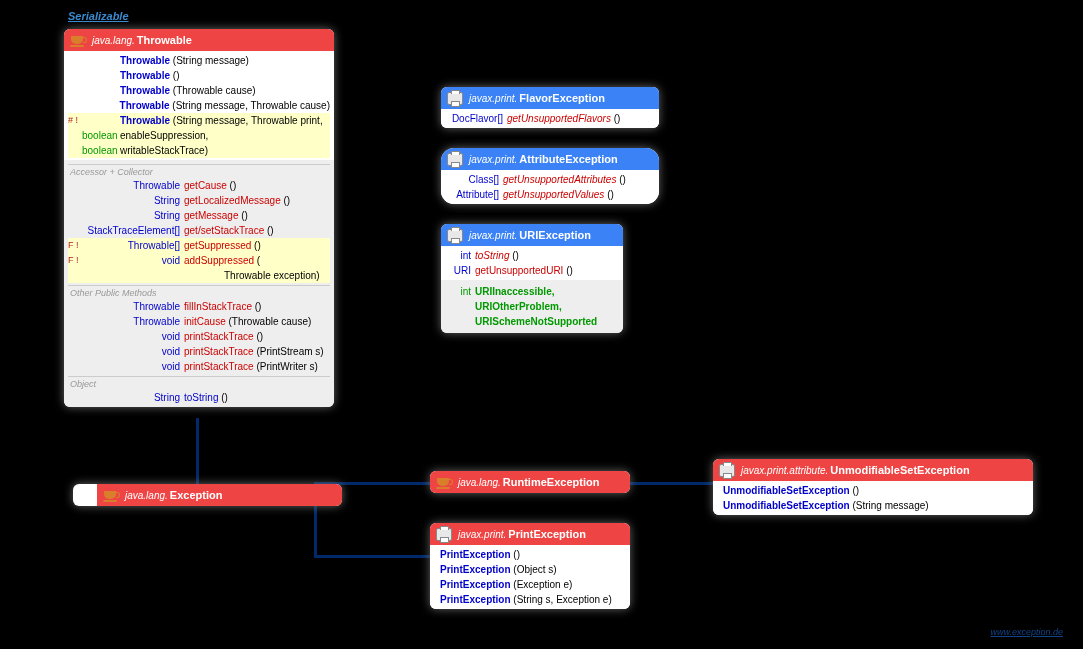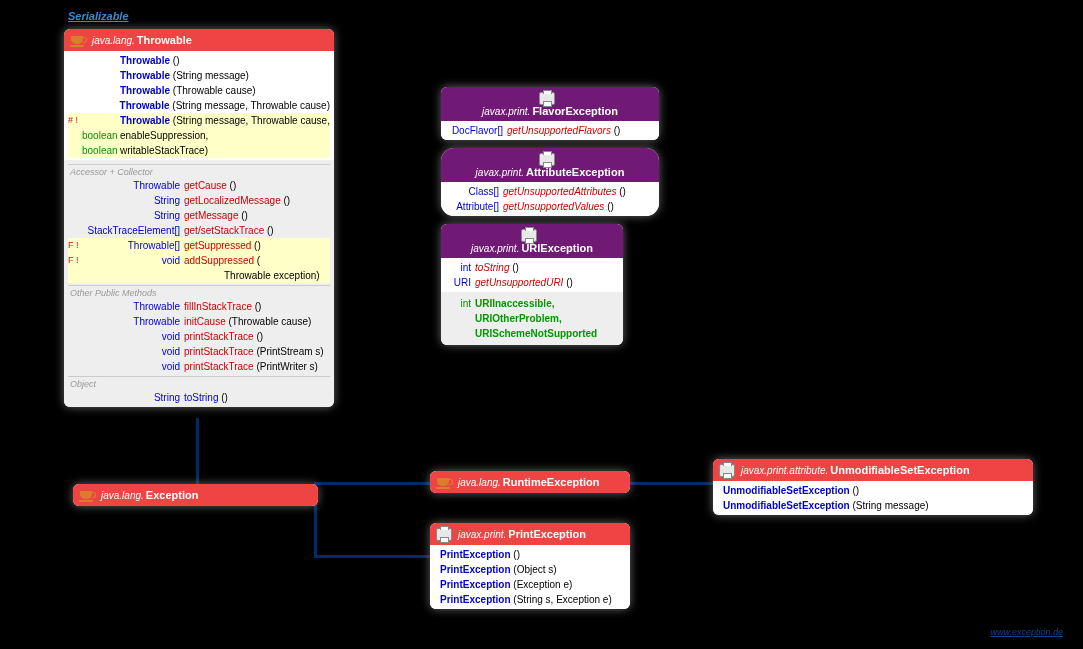--- a/index.html
+++ b/index.html
@@ -1,19 +1,19 @@
 <!DOCTYPE html>
 <html><head>
 <meta charset="utf-8">
 <style>
 body { margin:0; padding:0; background:#000; font-family:Verdana,Arial,sans-serif; font-size:10px; width:1083px; height:649px; position:relative; }
 .box { position:absolute; background:#fff; border-radius:6px; box-shadow:0 0 10px rgba(128,128,128,0.8); overflow:hidden; }
 .hdr { padding:4px 6px; font-weight:bold; font-size:11px; color:#fff; display:flex; align-items:center; }
 .hdr-red { background:#ef4444; }
-.hdr-blue { background:#701a75;flex-direction:column; }
+.hdr-blue { background:#3b82f6; }
 .ico { width:16px; height:14px; margin-right:6px; display:inline-block; position:relative; }
 .cup { width:12px; height:8px; background:#d97e2a; border-radius:0 0 5px 5px; position:absolute; top:3px; left:1px; }
 .cup::after { content:''; position:absolute; right:-4px; top:1px; width:3px; height:4px; border:1.5px solid #d97e2a; border-left:none; border-radius:0 3px 3px 0; }
 .saucer { width:14px; height:2px; background:#d97e2a; position:absolute; bottom:0; left:0; border-radius:2px; }
 .prn { width:14px; height:11px; background:#e8e8e8; border:1px solid #888; border-radius:2px; position:absolute; top:1px; }
 .prn::before { content:''; position:absolute; top:-3px; left:3px; width:7px; height:3px; background:#fff; border:1px solid #888; border-bottom:none; }
 .prn::after { content:''; position:absolute; bottom:-3px; left:3px; width:7px; height:4px; background:#fff; border:1px solid #888; }
 .pkg { font-weight:normal; font-style:italic; font-size:10px; margin-right:2px; }
 .body { padding:2px 4px; background:#fff; }
 .body-g { background:#eee; }
@@ -50,41 +50,41 @@
     <span class="ico">
         <span class="cup"></span>
         <span class="saucer"></span>
       </span>
     <span><span class="pkg">java.lang.</span><span>Throwable</span></span>
   </div>
   <div class="body" id="thr-ctors">
       <div class="row">
         <span class="col-mod dred"></span>
         <span class="col-typ" style="width:34px"></span>
+        <span class="col-nm"><span class="blue bold">Throwable</span> <span class="blk">(String message)</span></span>
+      </div>
+      <div class="row">
+        <span class="col-mod dred"></span>
+        <span class="col-typ" style="width:34px"></span>
         <span class="col-nm"><span class="blue bold">Throwable</span> <span class="blk">()</span></span>
-      </div>
-      <div class="row">
-        <span class="col-mod dred"></span>
-        <span class="col-typ" style="width:34px"></span>
-        <span class="col-nm"><span class="blue bold">Throwable</span> <span class="blk">(String message)</span></span>
       </div>
       <div class="row">
         <span class="col-mod dred"></span>
         <span class="col-typ" style="width:34px"></span>
         <span class="col-nm"><span class="blue bold">Throwable</span> <span class="blk">(Throwable cause)</span></span>
       </div>
       <div class="row">
         <span class="col-mod dred"></span>
         <span class="col-typ" style="width:34px"></span>
         <span class="col-nm"><span class="blue bold">Throwable</span> <span class="blk">(String message, Throwable cause)</span></span>
       </div>
       <div class="row hl">
         <span class="col-mod dred"># !</span>
         <span class="col-typ" style="width:34px"></span>
-        <span class="col-nm"><span class="blue bold">Throwable</span> <span class="blk">(String message, Throwable cause,</span></span>
+        <span class="col-nm"><span class="blue bold">Throwable</span> <span class="blk">(String message, Throwable print,</span></span>
       </div>
       <div class="row hl">
         <span class="col-mod"></span>
         <span class="col-typ green" style="width:34px">boolean</span>
         <span class="col-nm blk">enableSuppression,</span>
       </div>
       <div class="row hl">
         <span class="col-mod"></span>
         <span class="col-typ green" style="width:34px">boolean</span>
         <span class="col-nm blk">writableStackTrace)</span>
@@ -161,21 +161,21 @@
     <div id="thr-obj">
         <div class="row">
           <span class="col-mod dred"></span>
           <span class="col-typ" style="width:98px">String</span>
           <span class="col-nm"><span class="blue">toString</span> <span class="blk">()</span></span>
         </div>
       </div>
   </div>
 </div>
 
-<div class="box" style="left:73px; top:484px; width:245px;">
+<div class="box" style="left:73px; top:484px; width:245px;padding-left:24px;">
   <div class="hdr hdr-red">
     <span class="ico">
         <span class="cup"></span>
         <span class="saucer"></span>
       </span>
     <span><span class="pkg">java.lang.</span><span>Exception</span></span>
   </div>
 </div>
 
 <div class="box" style="left:430px; top:471px; width:200px;">
@@ -275,21 +275,21 @@
       </span>
     <span><span class="pkg">javax.print.</span><span>URIException</span></span>
   </div>
   <div class="body" id="uri-body">
       <div class="row">
         <span class="col-typ blue" style="width:26px">int</span>
         <span class="col-nm"><span class="red italic" style="font-style:italic">toString</span> <span class="blk">()</span></span>
       </div>
       <div class="row">
         <span class="col-typ blue" style="width:26px">URI</span>
-        <span class="col-nm"><span class="red italic" style="font-style:italic">getUnsupportedURI</span> <span class="blk">()</span></span>
+        <span class="col-nm"><span class="red italic" style="">getUnsupportedURI</span> <span class="blk">()</span></span>
       </div>
     </div>
   <div class="body body-g" id="uri-consts" style="padding-top:4px;padding-bottom:4px;">
       <div class="row">
         <span class="col-typ green" style="width:26px">int</span>
         <span class="col-nm green bold">URIInaccessible,</span>
       </div>
       <div class="row">
         <span class="col-typ green" style="width:26px"></span>
         <span class="col-nm green bold">URIOtherProblem,</span>

